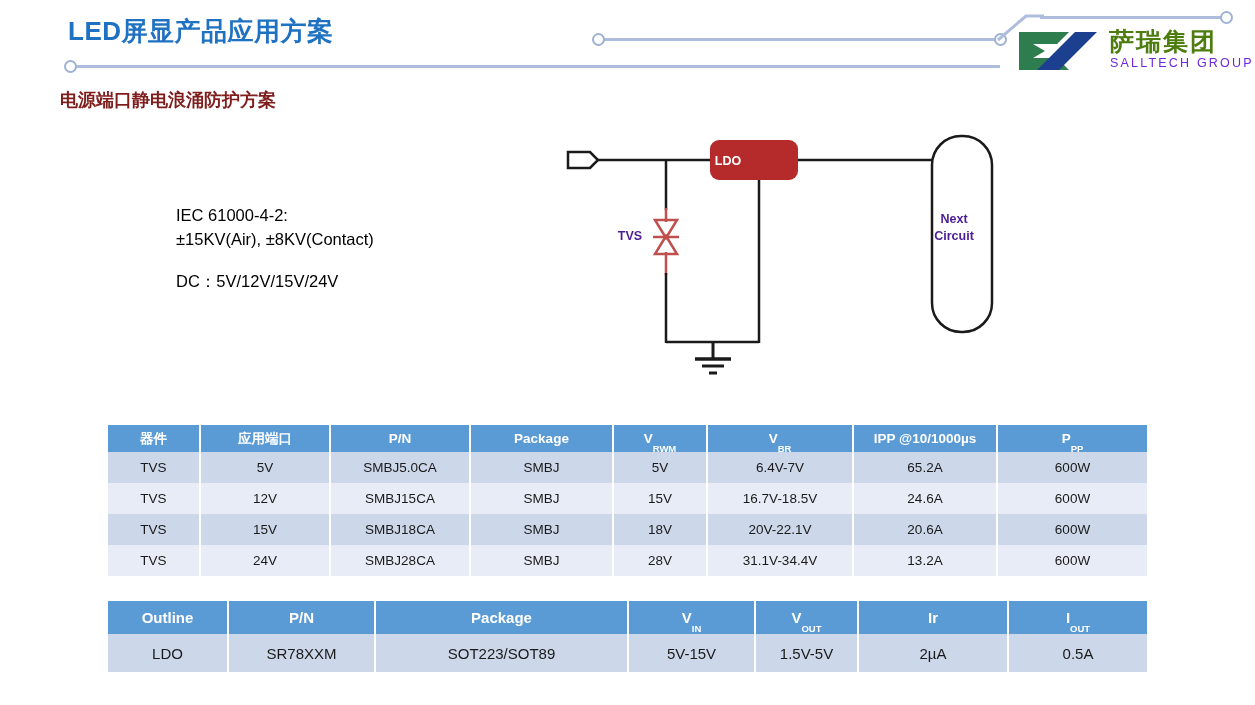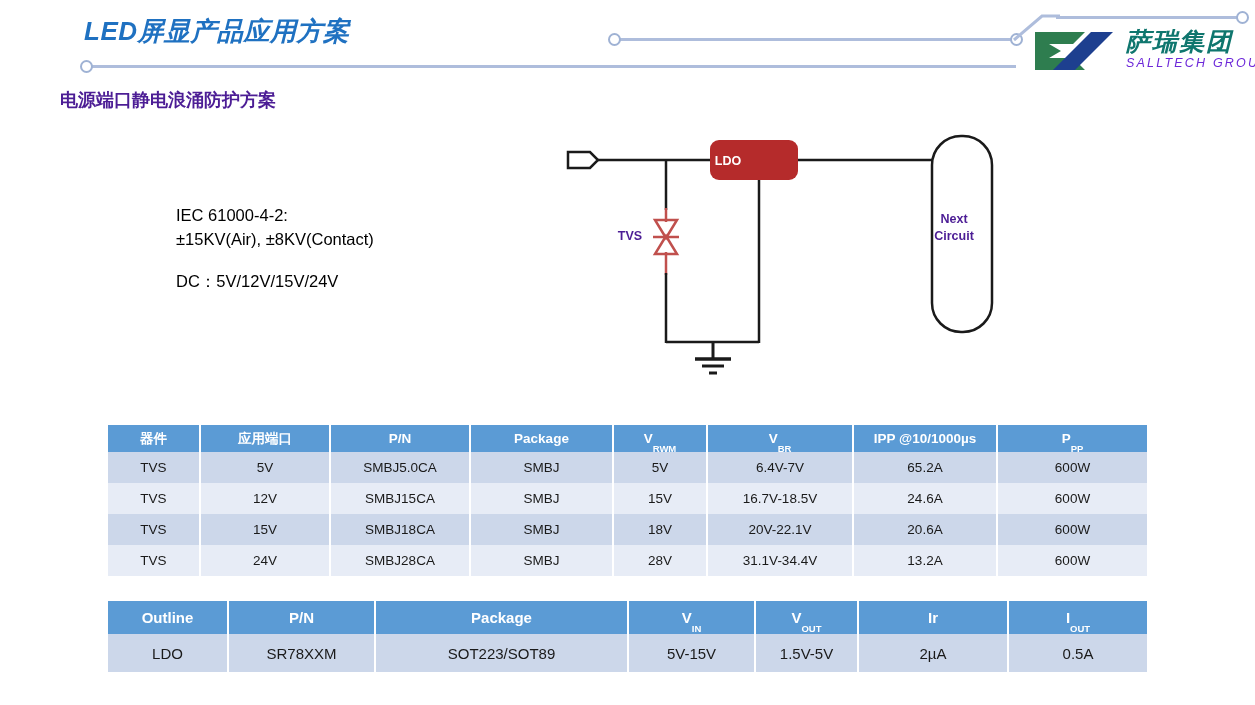--- a/index.html
+++ b/index.html
@@ -3,21 +3,21 @@
 <meta charset="utf-8">
 <style>
   html,body{margin:0;padding:0;}
   body{
     width:1255px;height:705px;background:#ffffff;overflow:hidden;
     font-family:"Liberation Sans","DejaVu Sans",sans-serif;
     position:relative;
   }
 
   
-  #header{position:absolute;left:16px;top:0;width:1019px;height:90px;font-style:italic;}
+  #header{position:absolute;left:0;top:0;width:1019px;height:90px;}
   #slide-title{
     position:absolute;left:68px;top:14px;
     font-size:26px;font-weight:bold;color:#1f71c1;letter-spacing:0.5px;
     white-space:nowrap;
   }
   .hline{position:absolute;height:3px;background:#aebddc;}
   .hcircle{
     position:absolute;width:13px;height:13px;border-radius:50%;
     border:2.5px solid #9fb2d4;background:#ffffff;box-sizing:border-box;
   }
@@ -30,33 +30,33 @@
     position:absolute;left:996px;top:12px;width:48px;height:30px;
   }
   #deco-line-top{left:1040px;top:16px;width:186px;}
   #deco-circle-top{left:1220px;top:11px;}
 
   
   #logo{position:absolute;left:1013px;top:25px;width:230px;height:52px;}
   #logo-mark{position:absolute;left:0;top:3px;width:90px;height:46px;}
   #logo-cn{
     position:absolute;left:96px;top:0px;font-size:25px;font-weight:bold;
-    color:#0f766e;letter-spacing:2px;white-space:nowrap;
+    color:#4d7c0f;letter-spacing:2px;white-space:nowrap;
     font-family:"DejaVu Sans",sans-serif;
   }
   #logo-en{
     position:absolute;left:97px;top:31px;font-size:12.5px;color:#6d28d9;
     letter-spacing:2.2px;white-space:nowrap;
     font-family:"Liberation Sans",sans-serif;
   }
 
   
   #subtitle{
     position:absolute;left:60px;top:88px;
-    font-size:18px;font-weight:bold;color:#4c1d95;white-space:nowrap;
+    font-size:18px;font-weight:bold;color:#7f1d1d;white-space:nowrap;
   }
 
   
   #spec-block{position:absolute;left:176px;top:168px;width:330px;margin-top:36px;}
   .spec-group{margin-bottom:18px;}
   .spec-line{font-size:16.5px;color:#000;line-height:1.45;white-space:nowrap;}
 
   
   #circuit{position:absolute;left:550px;top:130px;width:480px;height:265px;}
   #circuit svg{display:block;}

